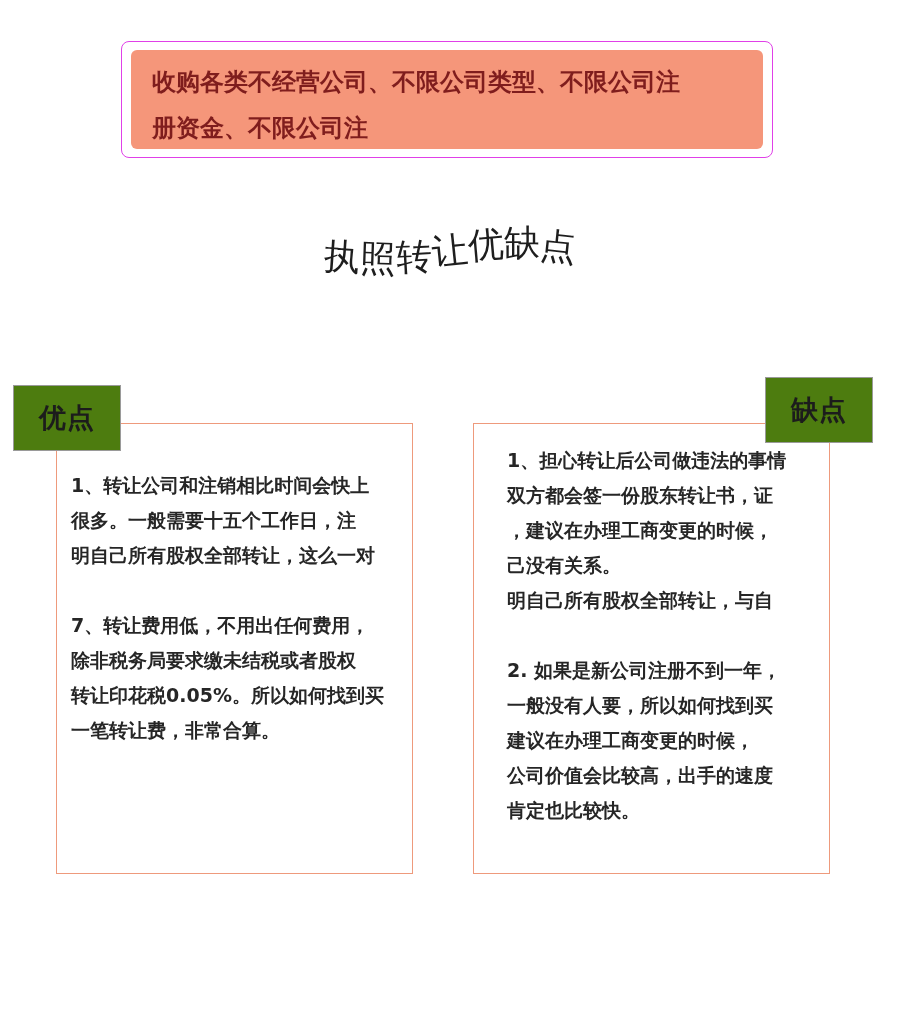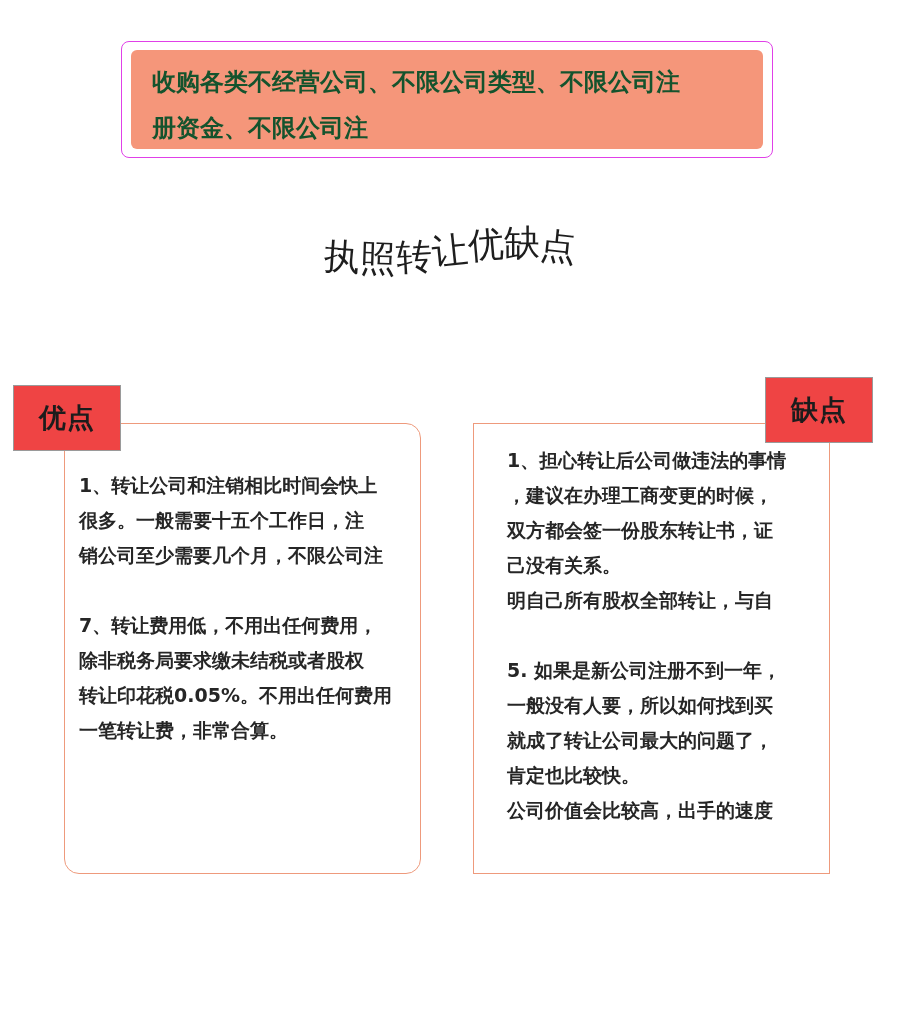--- a/index.html
+++ b/index.html
@@ -7,41 +7,41 @@
     body { position: relative; font-family: "DejaVu Sans", "Liberation Sans", sans-serif; color: #222; }
 
     .banner-outer {
       position: absolute; left: 121px; top: 41px; width: 652px; height: 117px;
       border: 1px solid #e040e8; border-radius: 8px; background: #fff;
     }
     .banner-inner {
       position: absolute; left: 9px; top: 8px; right: 9px; bottom: 8px;
       background: #f5967a; border-radius: 6px;
       padding: 9px 20px 16px 21px;
-      color: #14532d; font-weight: bold; font-size: 24px; line-height: 46px;
+      color: #7f1d1d; font-weight: bold; font-size: 24px; line-height: 46px;
       letter-spacing: 0px;
     }
 
     .title {
       position: absolute; left: 300px; top: 222px; width: 300px; height: 70px;
       display: flex; justify-content: center; align-items: flex-end;
       font-size: 36px; color: #1e1e1e; font-weight: normal;
     }
     .title span { display: inline-block; }
 
     .card {
       position: absolute; top: 423px; width: 357px; height: 451px;
       border: 1px solid #ee9a7c; background: #fff;
     }
-    .card-left { left: 64px; border-radius: 15px; }
+    .card-left { left: 56px; }
     .card-right { left: 473px; }
 
     .badge {
       position: absolute; width: 108px; height: 66px;
-      background: #ef4444; border: 1px solid #9a9a9a;
+      background: #4d7c0f; border: 1px solid #9a9a9a;
       display: flex; align-items: center; justify-content: center;
       font-size: 27px; font-weight: bold; color: #1c1c1c; letter-spacing: 1px;
     }
     .badge-left { left: 13px; top: 385px; }
     .badge-right { left: 765px; top: 377px; }
 
     .card-text {
       position: absolute; font-size: 19px; line-height: 35px; color: #262626;
       font-weight: bold;
     }
@@ -68,43 +68,43 @@
   <span style="transform: translateY(-22px) rotate(-5deg);">优</span>
   <span style="transform: translateY(-24px) rotate(0deg);">缺</span>
   <span style="transform: translateY(-20px) rotate(6deg);">点</span>
 </div>
 
 <div class="card card-left">
   <div class="card-text">
     <div class="para">
       <div>1、转让公司和注销相比时间会快上</div>
       <div>很多。一般需要十五个工作日，注</div>
-      <div>销公司至少需要几个月，不限公司注</div>
+      <div>明自己所有股权全部转让，这么一对</div>
     </div>
     <div class="para">
       <div>7、转让费用低，不用出任何费用，</div>
       <div>除非税务局要求缴未结税或者股权</div>
-      <div>转让印花税0.05%。不用出任何费用</div>
+      <div>转让印花税0.05%。所以如何找到买</div>
       <div>一笔转让费，非常合算。</div>
     </div>
   </div>
 </div>
 <div class="badge badge-left">优点</div>
 
 <div class="card card-right">
   <div class="card-text">
     <div class="para">
       <div>1、担心转让后公司做违法的事情</div>
+      <div>双方都会签一份股东转让书，证</div>
       <div>，建议在办理工商变更的时候，</div>
-      <div>双方都会签一份股东转让书，证</div>
       <div>己没有关系。</div>
       <div>明自己所有股权全部转让，与自</div>
     </div>
     <div class="para">
-      <div>5. 如果是新公司注册不到一年，</div>
+      <div>2. 如果是新公司注册不到一年，</div>
       <div>一般没有人要，所以如何找到买</div>
-      <div>就成了转让公司最大的问题了，</div>
+      <div>建议在办理工商变更的时候，</div>
+      <div>公司价值会比较高，出手的速度</div>
       <div>肯定也比较快。</div>
-      <div>公司价值会比较高，出手的速度</div>
     </div>
   </div>
 </div>
 <div class="badge badge-right">缺点</div>
 
 </body></html>

